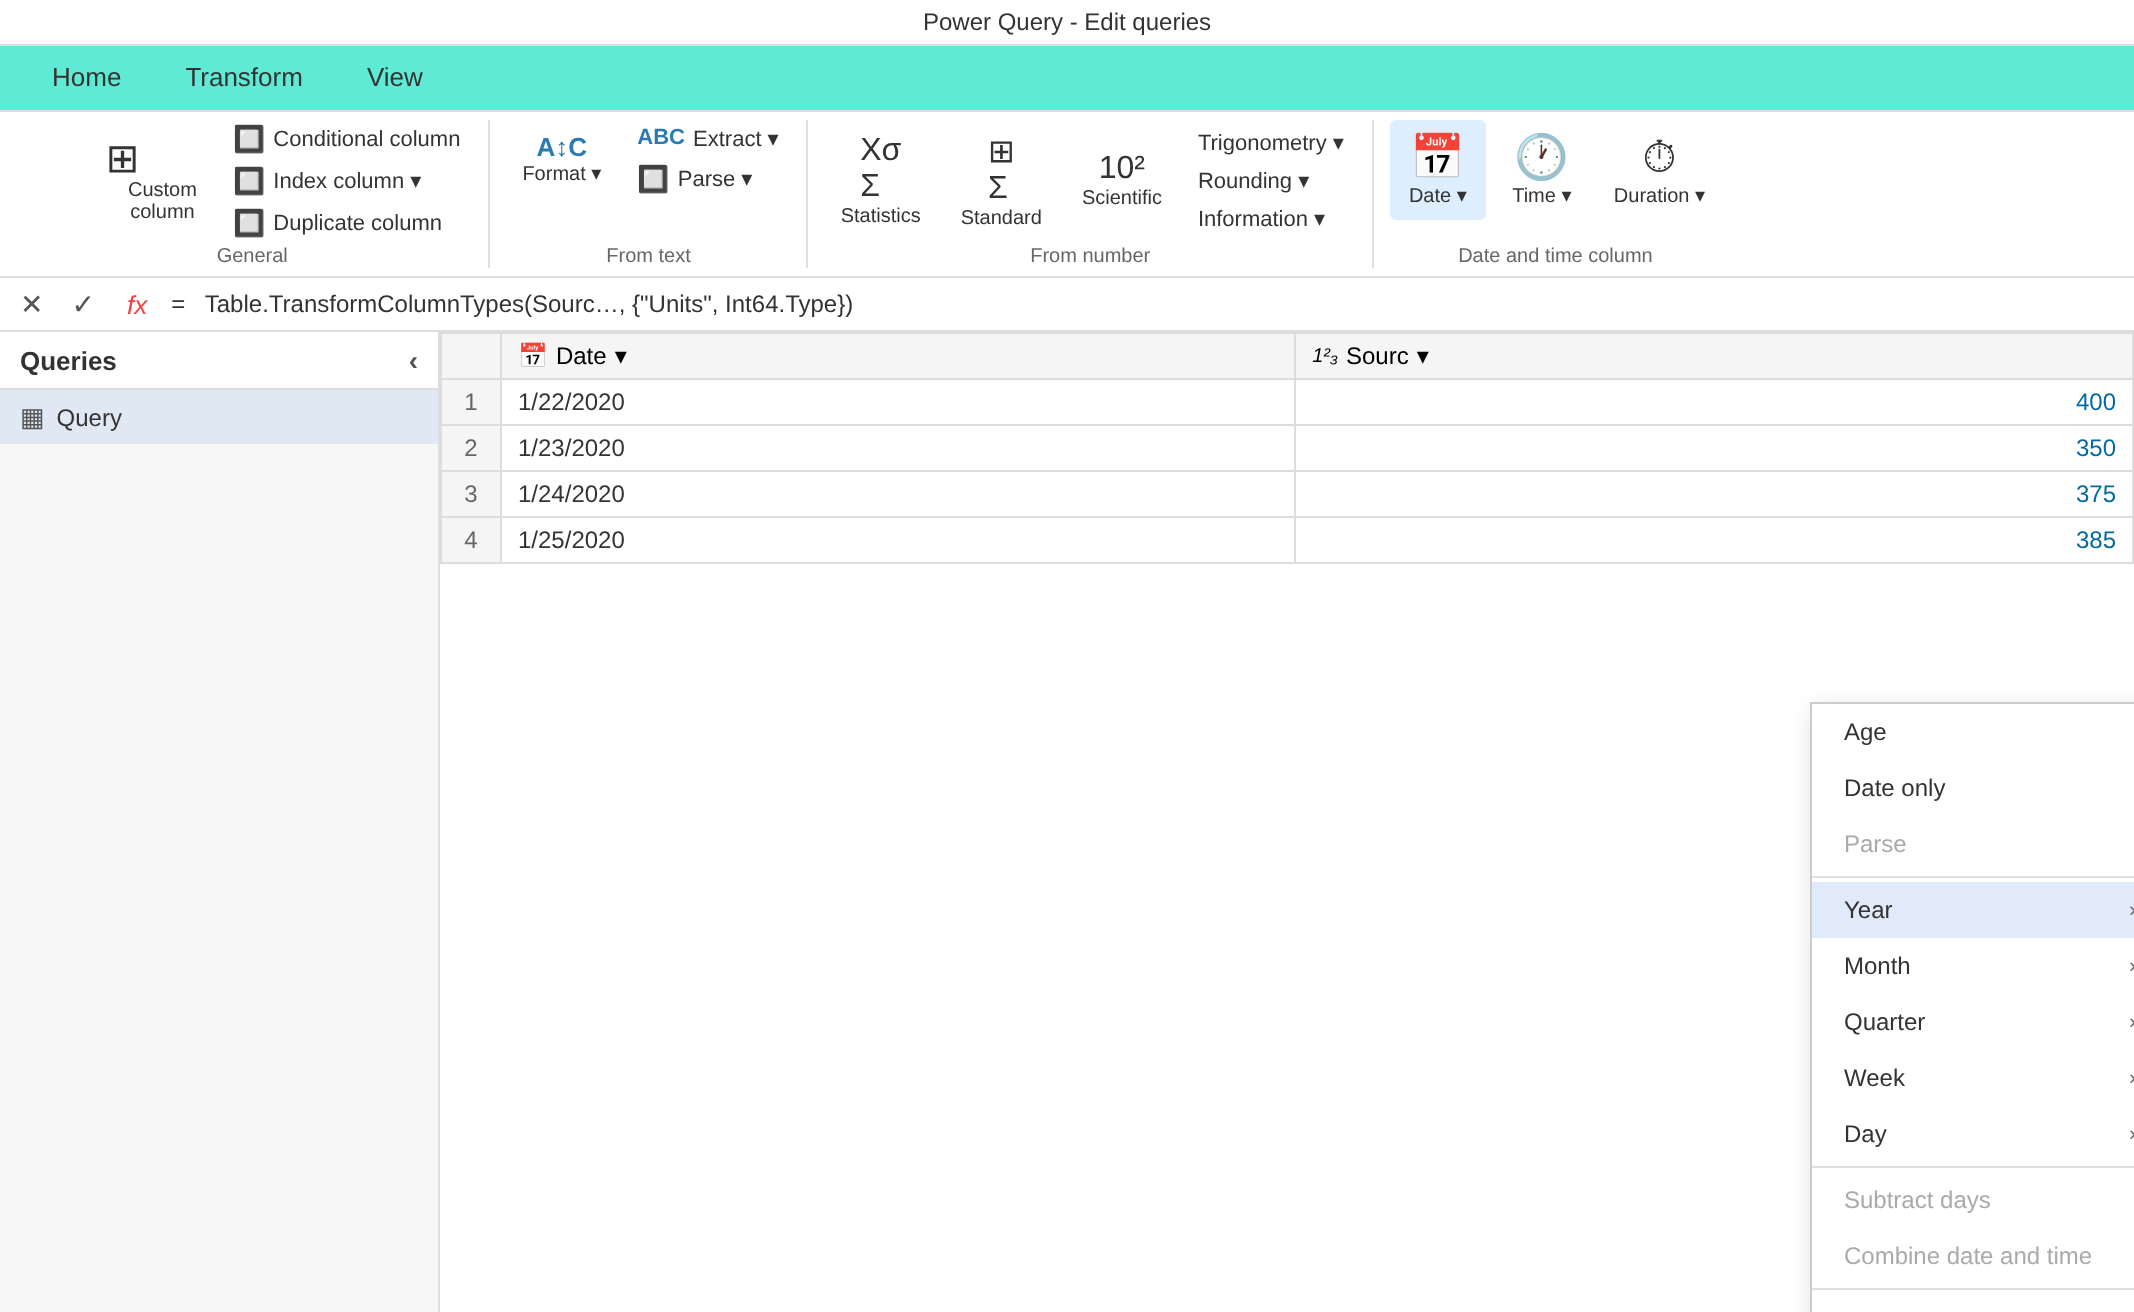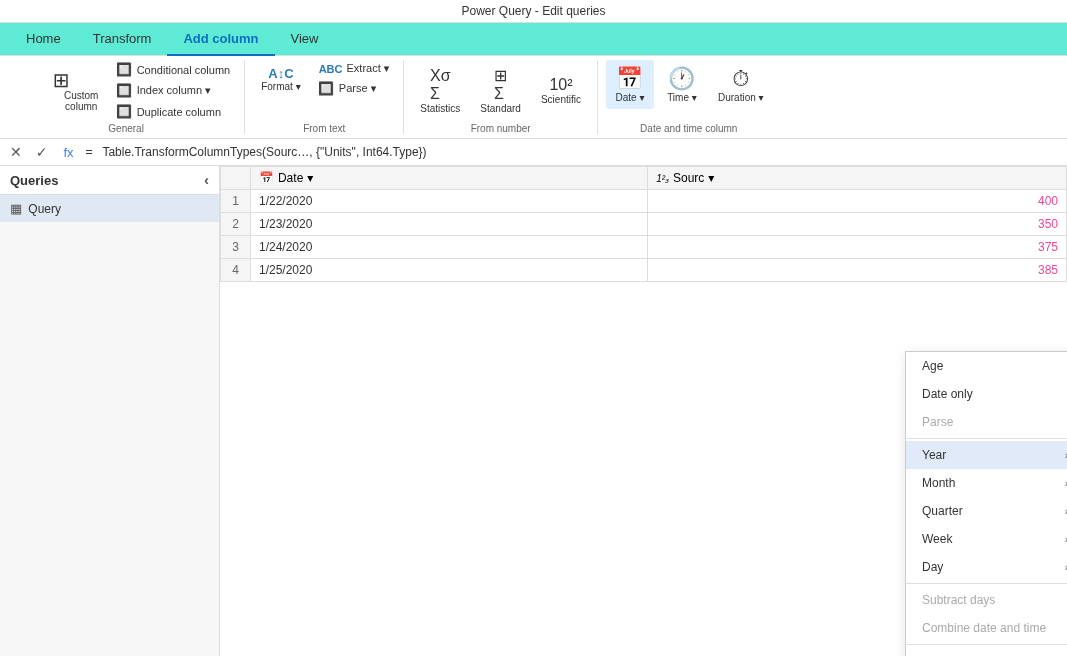--- a/index.html
+++ b/index.html
@@ -104,21 +104,22 @@
       border-bottom: 1px solid #ddd;
       gap: 6px;
     }
     .formula-bar-btn {
       cursor: pointer;
       color: #555;
       font-size: 14px;
       padding: 2px 4px;
     }
     .formula-bar-fx {
-      color: #3b82f6;
+      font-style: italic;
+      color: #ef4444;
       font-size: 13px;
       padding: 0 6px;
     }
     .formula-bar-input {
       flex: 1;
       font-size: 12px;
       border: none;
       outline: none;
       color: #333;
       background: transparent;
@@ -194,21 +195,21 @@
       padding: 4px 8px;
       font-size: 12px;
     }
     .data-table td.row-num {
       background: #f5f5f5;
       color: #666;
       text-align: center;
       width: 30px;
     }
     .data-table td.date-cell { color: #333; }
-    .data-table td.num-cell { text-align: right; color: #ec4899; }
+    .data-table td.num-cell { text-align: right; color: #0369a1; }
 
     
     .dropdown-menu {
       position: absolute;
       background: #fff;
       border: 1px solid #ccc;
       box-shadow: 2px 4px 12px rgba(0,0,0,0.15);
       z-index: 100;
       min-width: 180px;
     }
@@ -231,21 +232,20 @@
 </head>
 <body>
 
 <div class="title-bar">
   <span>Power Query - Edit queries</span>
 </div>
 
 <div class="ribbon-tabs">
   <div class="ribbon-tab">Home</div>
   <div class="ribbon-tab">Transform</div>
-  <div class="ribbon-tab active">Add column</div>
   <div class="ribbon-tab">View</div>
 </div>
 
 <div class="ribbon">
 
   <div class="ribbon-group">
     <div class="ribbon-btn-row">
       <div class="ribbon-btn large">
         <div class="icon">⊞</div>
         <div style="font-size:10px;text-align:center;margin-left:40px;">Custom<br>column</div>
@@ -294,20 +294,31 @@
         <div style="font-size:16px;">Xσ<br>Σ</div>
         <div style="font-size:10px;">Statistics</div>
       </div>
       <div class="ribbon-btn large">
         <div style="font-size:16px;">⊞<br>Σ</div>
         <div style="font-size:10px;">Standard</div>
       </div>
       <div class="ribbon-btn large">
         <div style="font-size:16px;">10²</div>
         <div style="font-size:10px;">Scientific</div>
+      </div>
+      <div class="col-stack">
+        <div class="ribbon-btn-small">
+          <span>Trigonometry ▾</span>
+        </div>
+        <div class="ribbon-btn-small">
+          <span>Rounding ▾</span>
+        </div>
+        <div class="ribbon-btn-small">
+          <span>Information ▾</span>
+        </div>
       </div>
     </div>
     <div class="ribbon-group-label">From number</div>
   </div>
 
   <div class="ribbon-group">
     <div class="ribbon-btn-row">
       <div class="ribbon-btn large active-highlight">
         <div style="font-size:22px;">📅</div>
         <div style="font-size:10px;">Date ▾</div>

